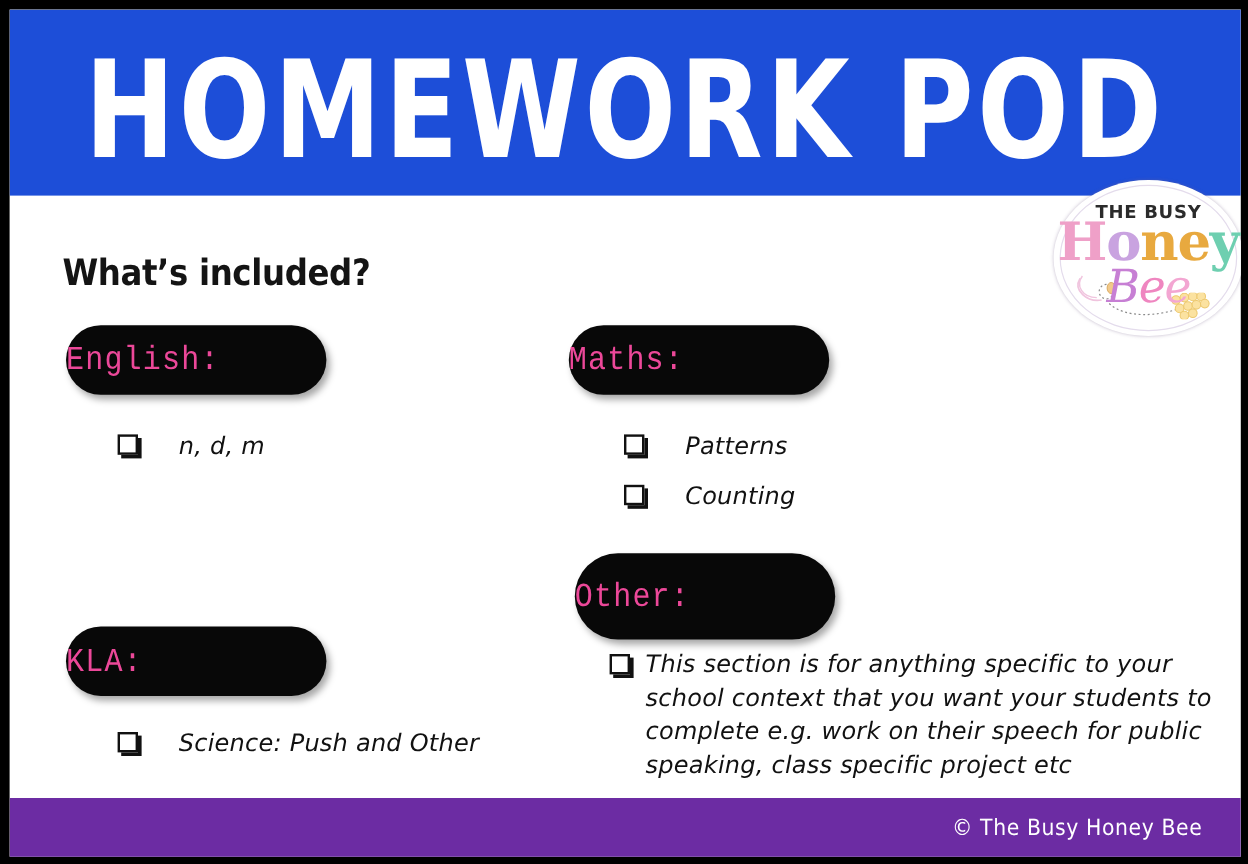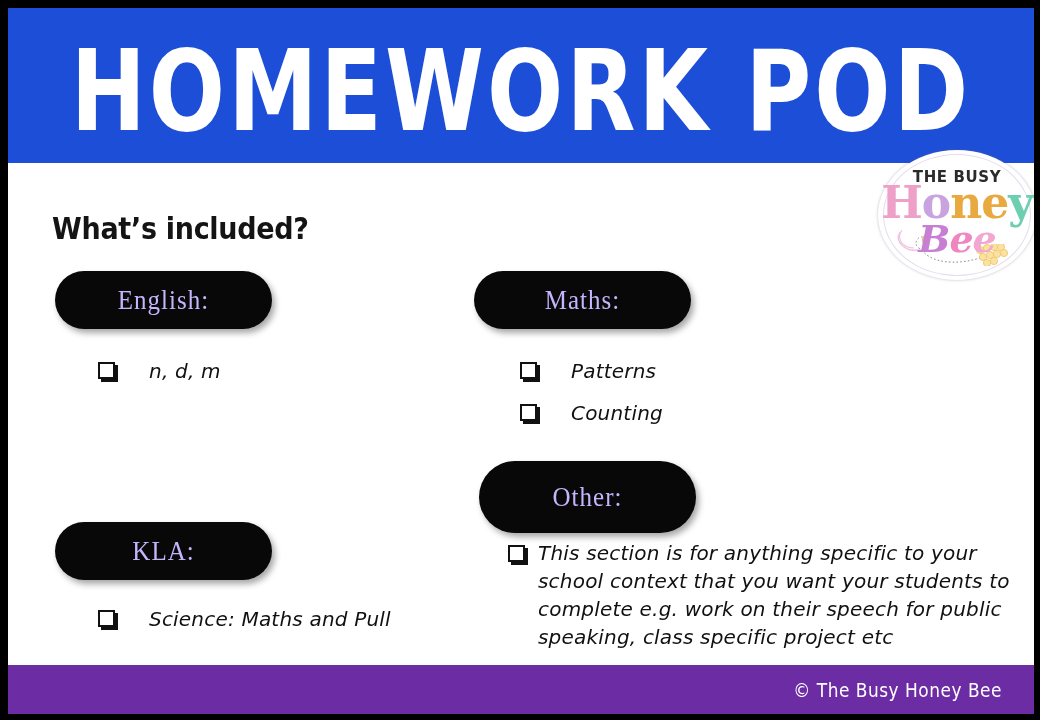--- a/index.html
+++ b/index.html
@@ -130,21 +130,21 @@
   .logo-honey span:nth-child(4) { color: #e8a93f; }
   .logo-honey span:nth-child(5) { color: #6ecfb0; }
   .logo-honey span:nth-child(6) { color: #b08fd8; }
   .logo-bee {
     position: absolute;
     left: 0; top: 68px;
     width: 158px;
     text-align: center;
     font-size: 38px;
     font-style: italic;
-    font-weight: 700;
+    font-weight: 400;
     font-family: "DejaVu Serif", serif;
     letter-spacing: -1px;
     line-height: 42px;
   }
   .logo-bee span:nth-child(1) { color: #c77fd4; }
   .logo-bee span:nth-child(2) { color: #ef86c0; }
   .logo-bee span:nth-child(3) { color: #f3a6d2; }
   .logo-swirl {
     position: absolute;
     left: 14px; top: 78px;
@@ -171,29 +171,29 @@
     font-family: "DejaVu Sans", sans-serif;
     transform: scaleY(1.12);
     transform-origin: left top;
   }
 
   .pill {
     position: absolute;
     background: #080808;
     border-radius: 40px;
     box-shadow: 3px 4px 6px rgba(0,0,0,0.35);
-    color: #c4b5fd;
-    text-align: center;
-    font-family: Liberation Serif, serif;
+    color: #ec4899;
+    text-align: center;
+    font-family: Liberation Mono, monospace;
     font-size: 25px;
     letter-spacing: 1px;
     box-sizing: border-box;
     display: flex;
     align-items: center;
-    justify-content: center;
+    justify-content: flex-start;
   }
   .pill span {
     display: inline-block;
     transform: scaleY(1.12);
     font-weight: 400;
   }
 
   #pill-english { left: 47px;  top: 263px; width: 217px; height: 58px; }
   #pill-kla     { left: 47px;  top: 514px; width: 217px; height: 58px; }
   #pill-maths   { left: 466px; top: 263px; width: 217px; height: 58px; }
@@ -291,21 +291,21 @@
       <span>n, d, m</span>
     </div>
   </div>
 
   <div class="pill" id="pill-kla">
     <span>KLA:</span>
   </div>
   <div class="bullet-list" id="list-kla">
     <div class="bullet">
       <span class="chk"></span>
-      <span>Science: Maths and Pull</span>
+      <span>Science: Push and Other</span>
     </div>
   </div>
 
   <div class="pill" id="pill-maths">
     <span>Maths:</span>
   </div>
   <div class="bullet-list" id="list-maths">
     <div class="bullet">
       <span class="chk"></span>
       <span>Patterns</span>

